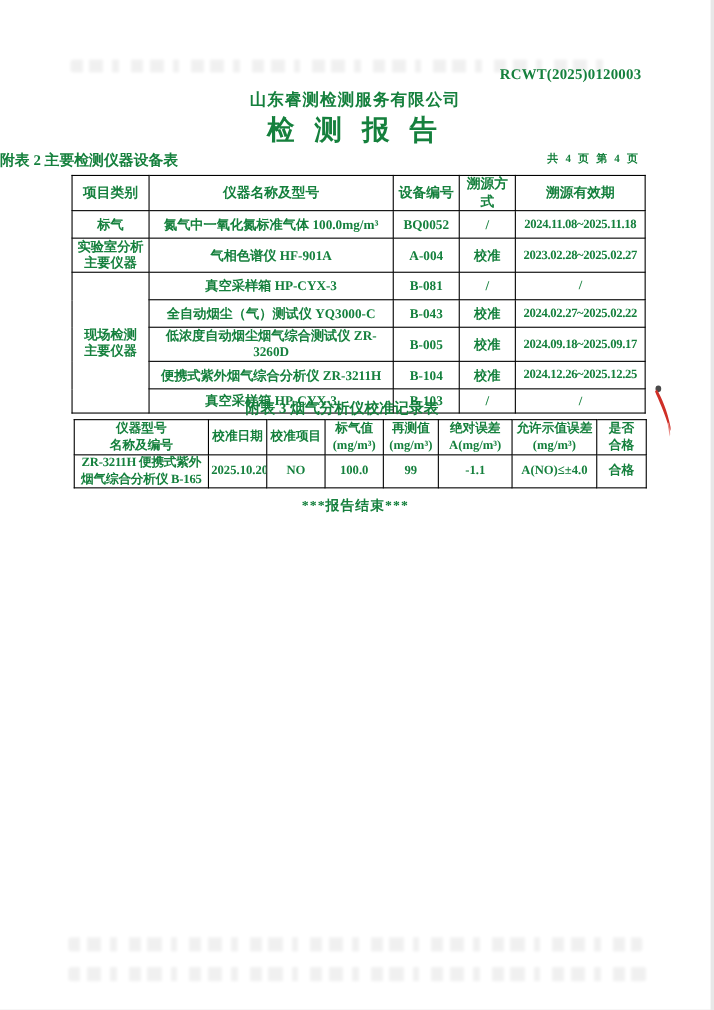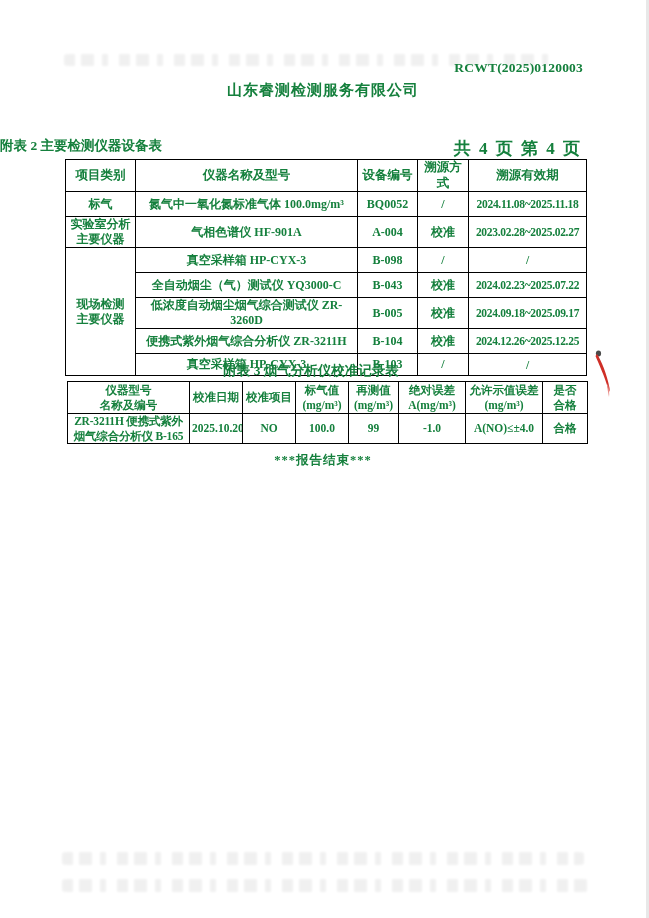--- a/index.html
+++ b/index.html
@@ -54,21 +54,21 @@
   .t1-caption {
     position: absolute;
     top: 137px; left: 0; width: 590px;
     text-align: left;
     font-size: 13.5px;
     font-weight: 700;
   }
   .page-info {
     position: absolute;
     top: 137px; right: 64px;
-    font-size: 17px;
+    font-size: 10px;
     font-weight: 700;
     letter-spacing: 2px;
   }
   table {
     position: absolute;
     border-collapse: collapse;
     table-layout: fixed;
     border: 1.6px solid #000;
   }
   th, td {
@@ -123,20 +123,21 @@
 <body>
 
 <div class="page">
 
   <div class="bleed bleed-top"></div>
   <div class="bleed bleed-bottom1"></div>
   <div class="bleed bleed-bottom2"></div>
 
   <div class="report-no">RCWT(2025)0120003</div>
   <div class="company">山东睿测检测服务有限公司</div>
+  <div class="report-title">检 测 报 告</div>
 
   <div class="t1-caption">附表 2 主要检测仪器设备表</div>
   <div class="page-info">共 4 页  第 4 页</div>
 
   <table class="table1">
     <colgroup>
       <col style="width:70px">
         <col style="width:222px">
         <col style="width:60px">
       <col style="width:51px">
@@ -162,29 +163,29 @@
 主要仪器</td>
         <td>气相色谱仪 HF-901A</td>
         <td>A-004</td>
         <td>校准</td>
         <td class="date">2023.02.28~2025.02.27</td>
       </tr>
       <tr class="r3">
         <td rowspan="5">现场检测
 主要仪器</td>
         <td>真空采样箱 HP-CYX-3</td>
-        <td>B-098</td>
+        <td>B-081</td>
         <td>/</td>
         <td class="date">/</td>
       </tr>
       <tr class="r4">
         <td>全自动烟尘（气）测试仪 YQ3000-C</td>
         <td>B-043</td>
         <td>校准</td>
-        <td class="date">2024.02.23~2025.07.22</td>
+        <td class="date">2024.02.27~2025.02.22</td>
       </tr>
       <tr class="r5">
         <td>低浓度自动烟尘烟气综合测试仪 ZR-3260D</td>
         <td>B-005</td>
         <td>校准</td>
         <td class="date">2024.09.18~2025.09.17</td>
       </tr>
       <tr class="r6">
         <td>便携式紫外烟气综合分析仪 ZR-3211H</td>
         <td>B-104</td>
@@ -230,21 +231,21 @@
         <th>是否
 合格</th>
       </tr>
       <tr class="dr">
         <td class="instr">ZR-3211H 便携式紫外
 烟气综合分析仪 B-165</td>
         <td>2025.10.20</td>
         <td>NO</td>
         <td>100.0</td>
         <td>99</td>
-        <td>-1.0</td>
+        <td>-1.1</td>
         <td>A(NO)≤±4.0</td>
         <td>合格</td>
       </tr>
     </tbody>
   </table>
 
   <div class="end-note">***报告结束***</div>
 
   <svg class="red-mark" viewBox="0 0 24 50">
     <ellipse cx="6.5" cy="3.5" rx="2.6" ry="3" fill="#4a4a4a"></ellipse>

